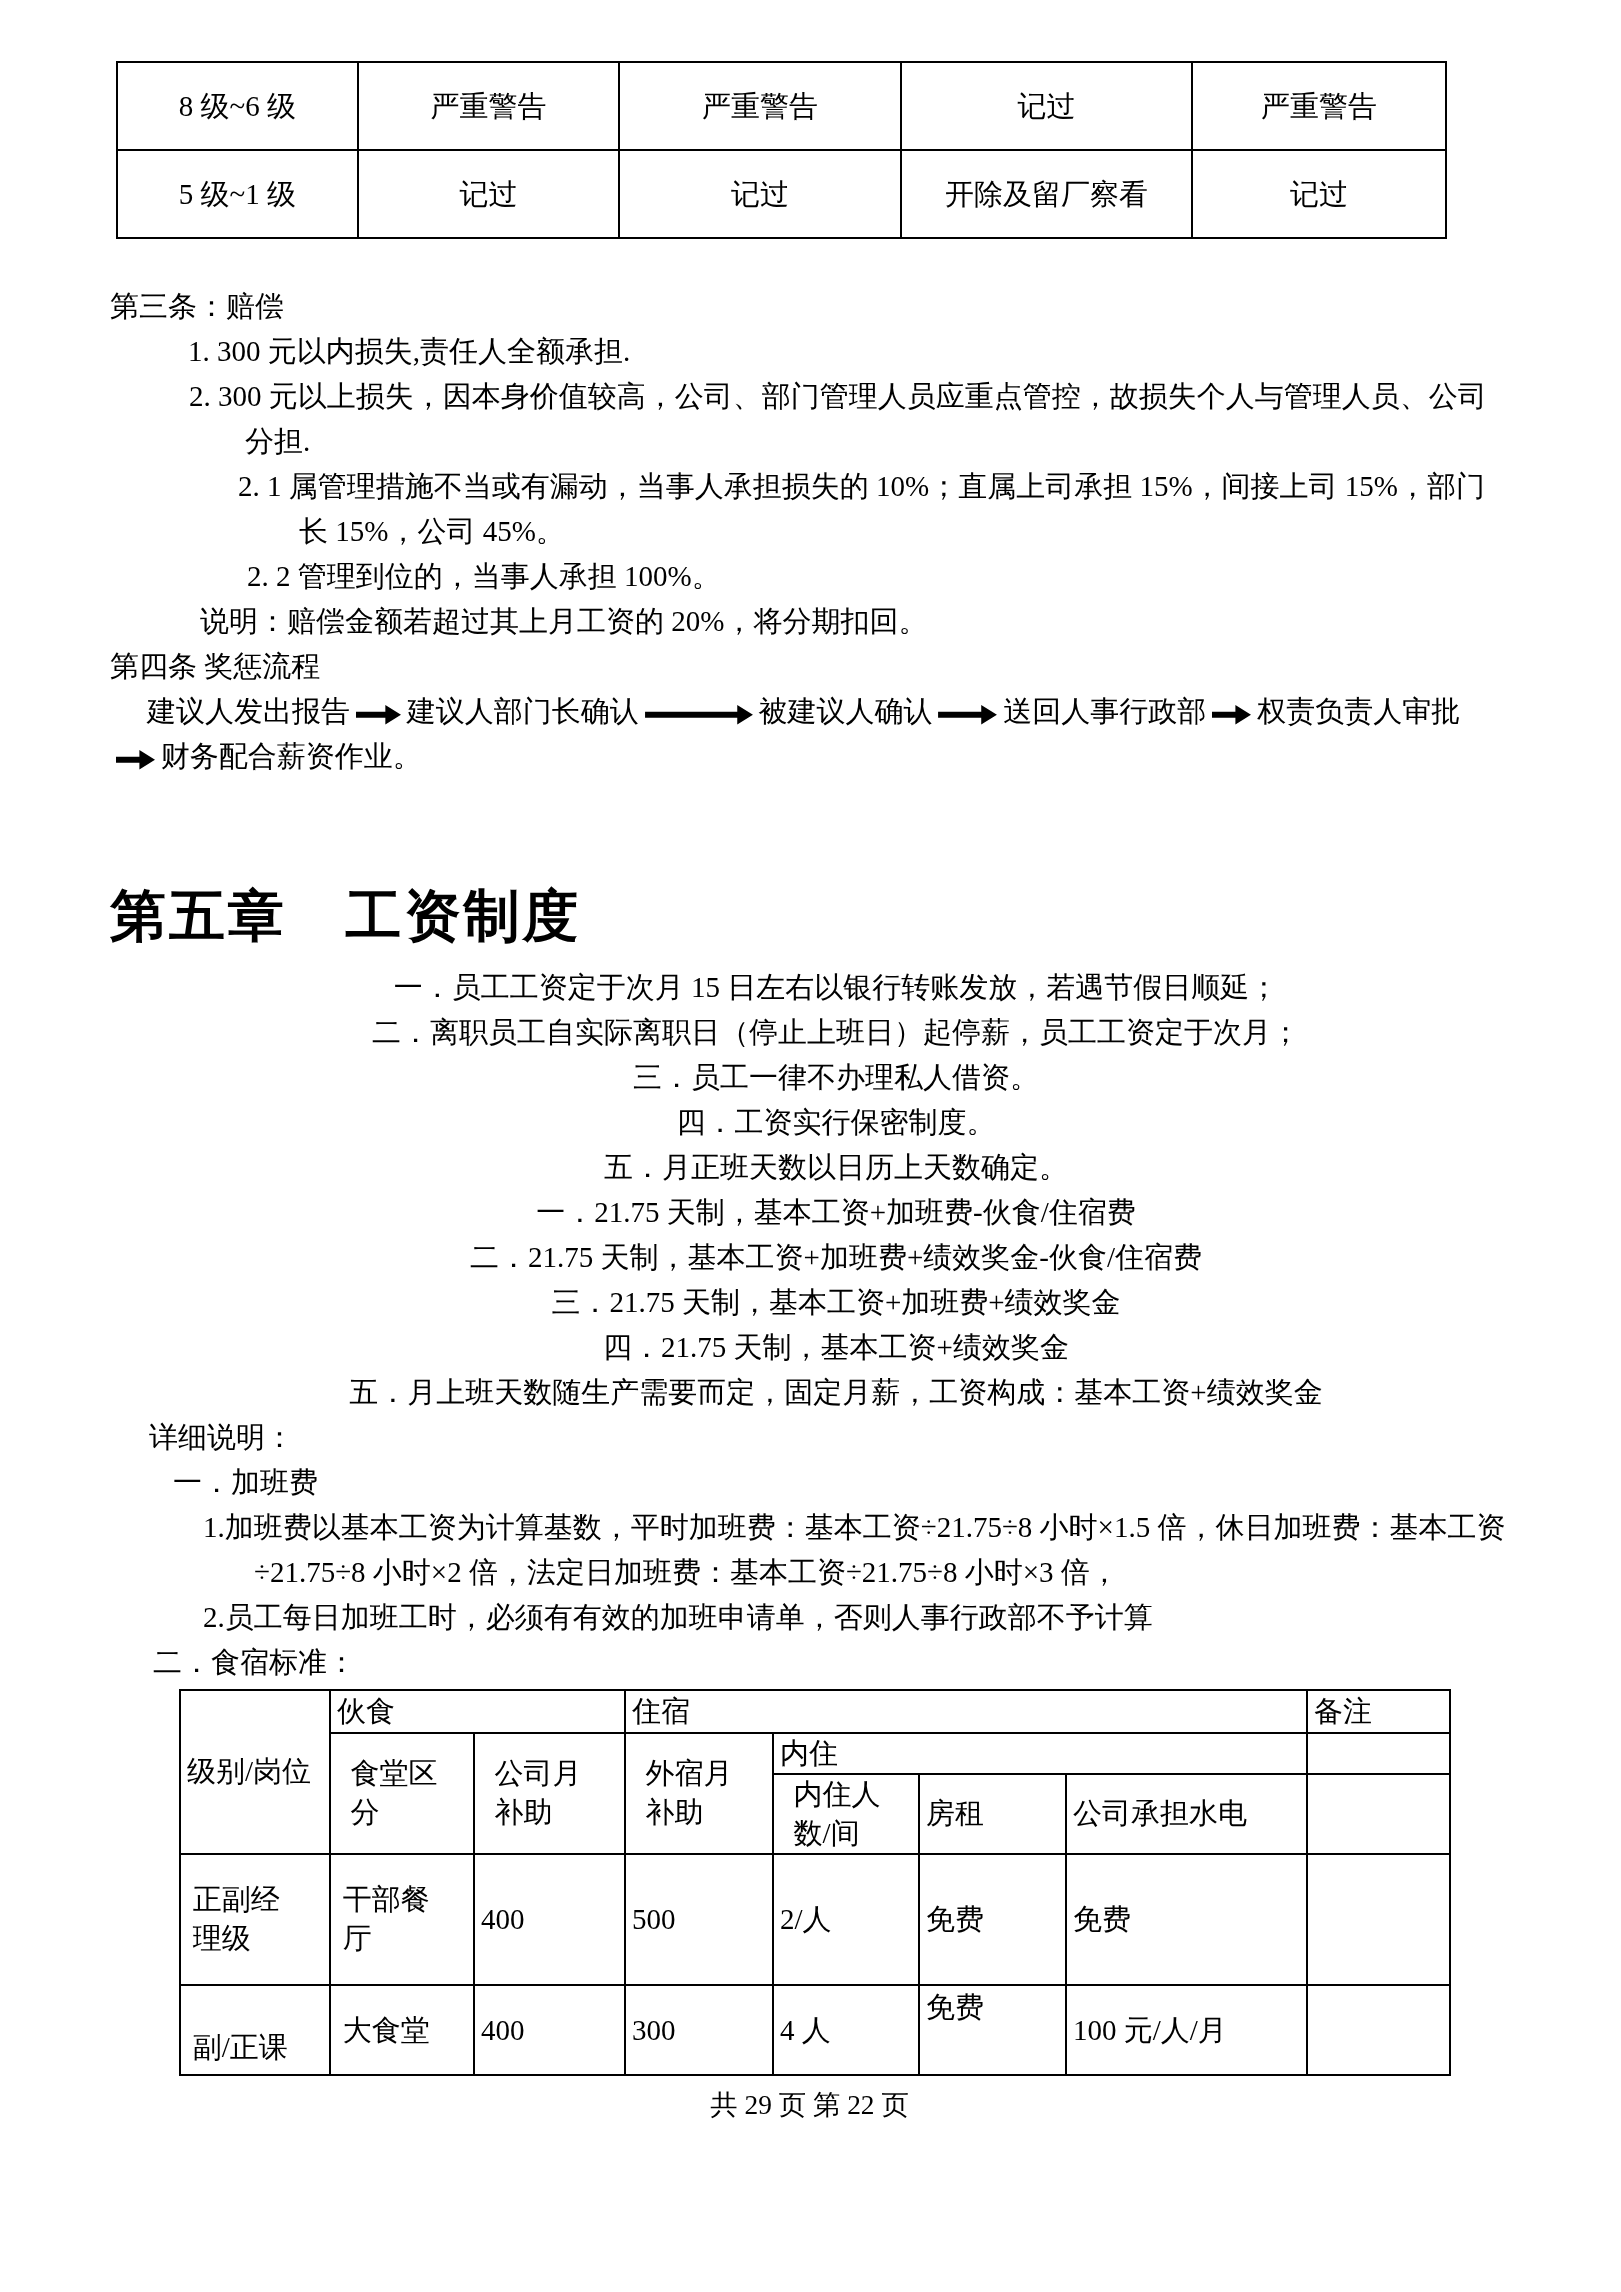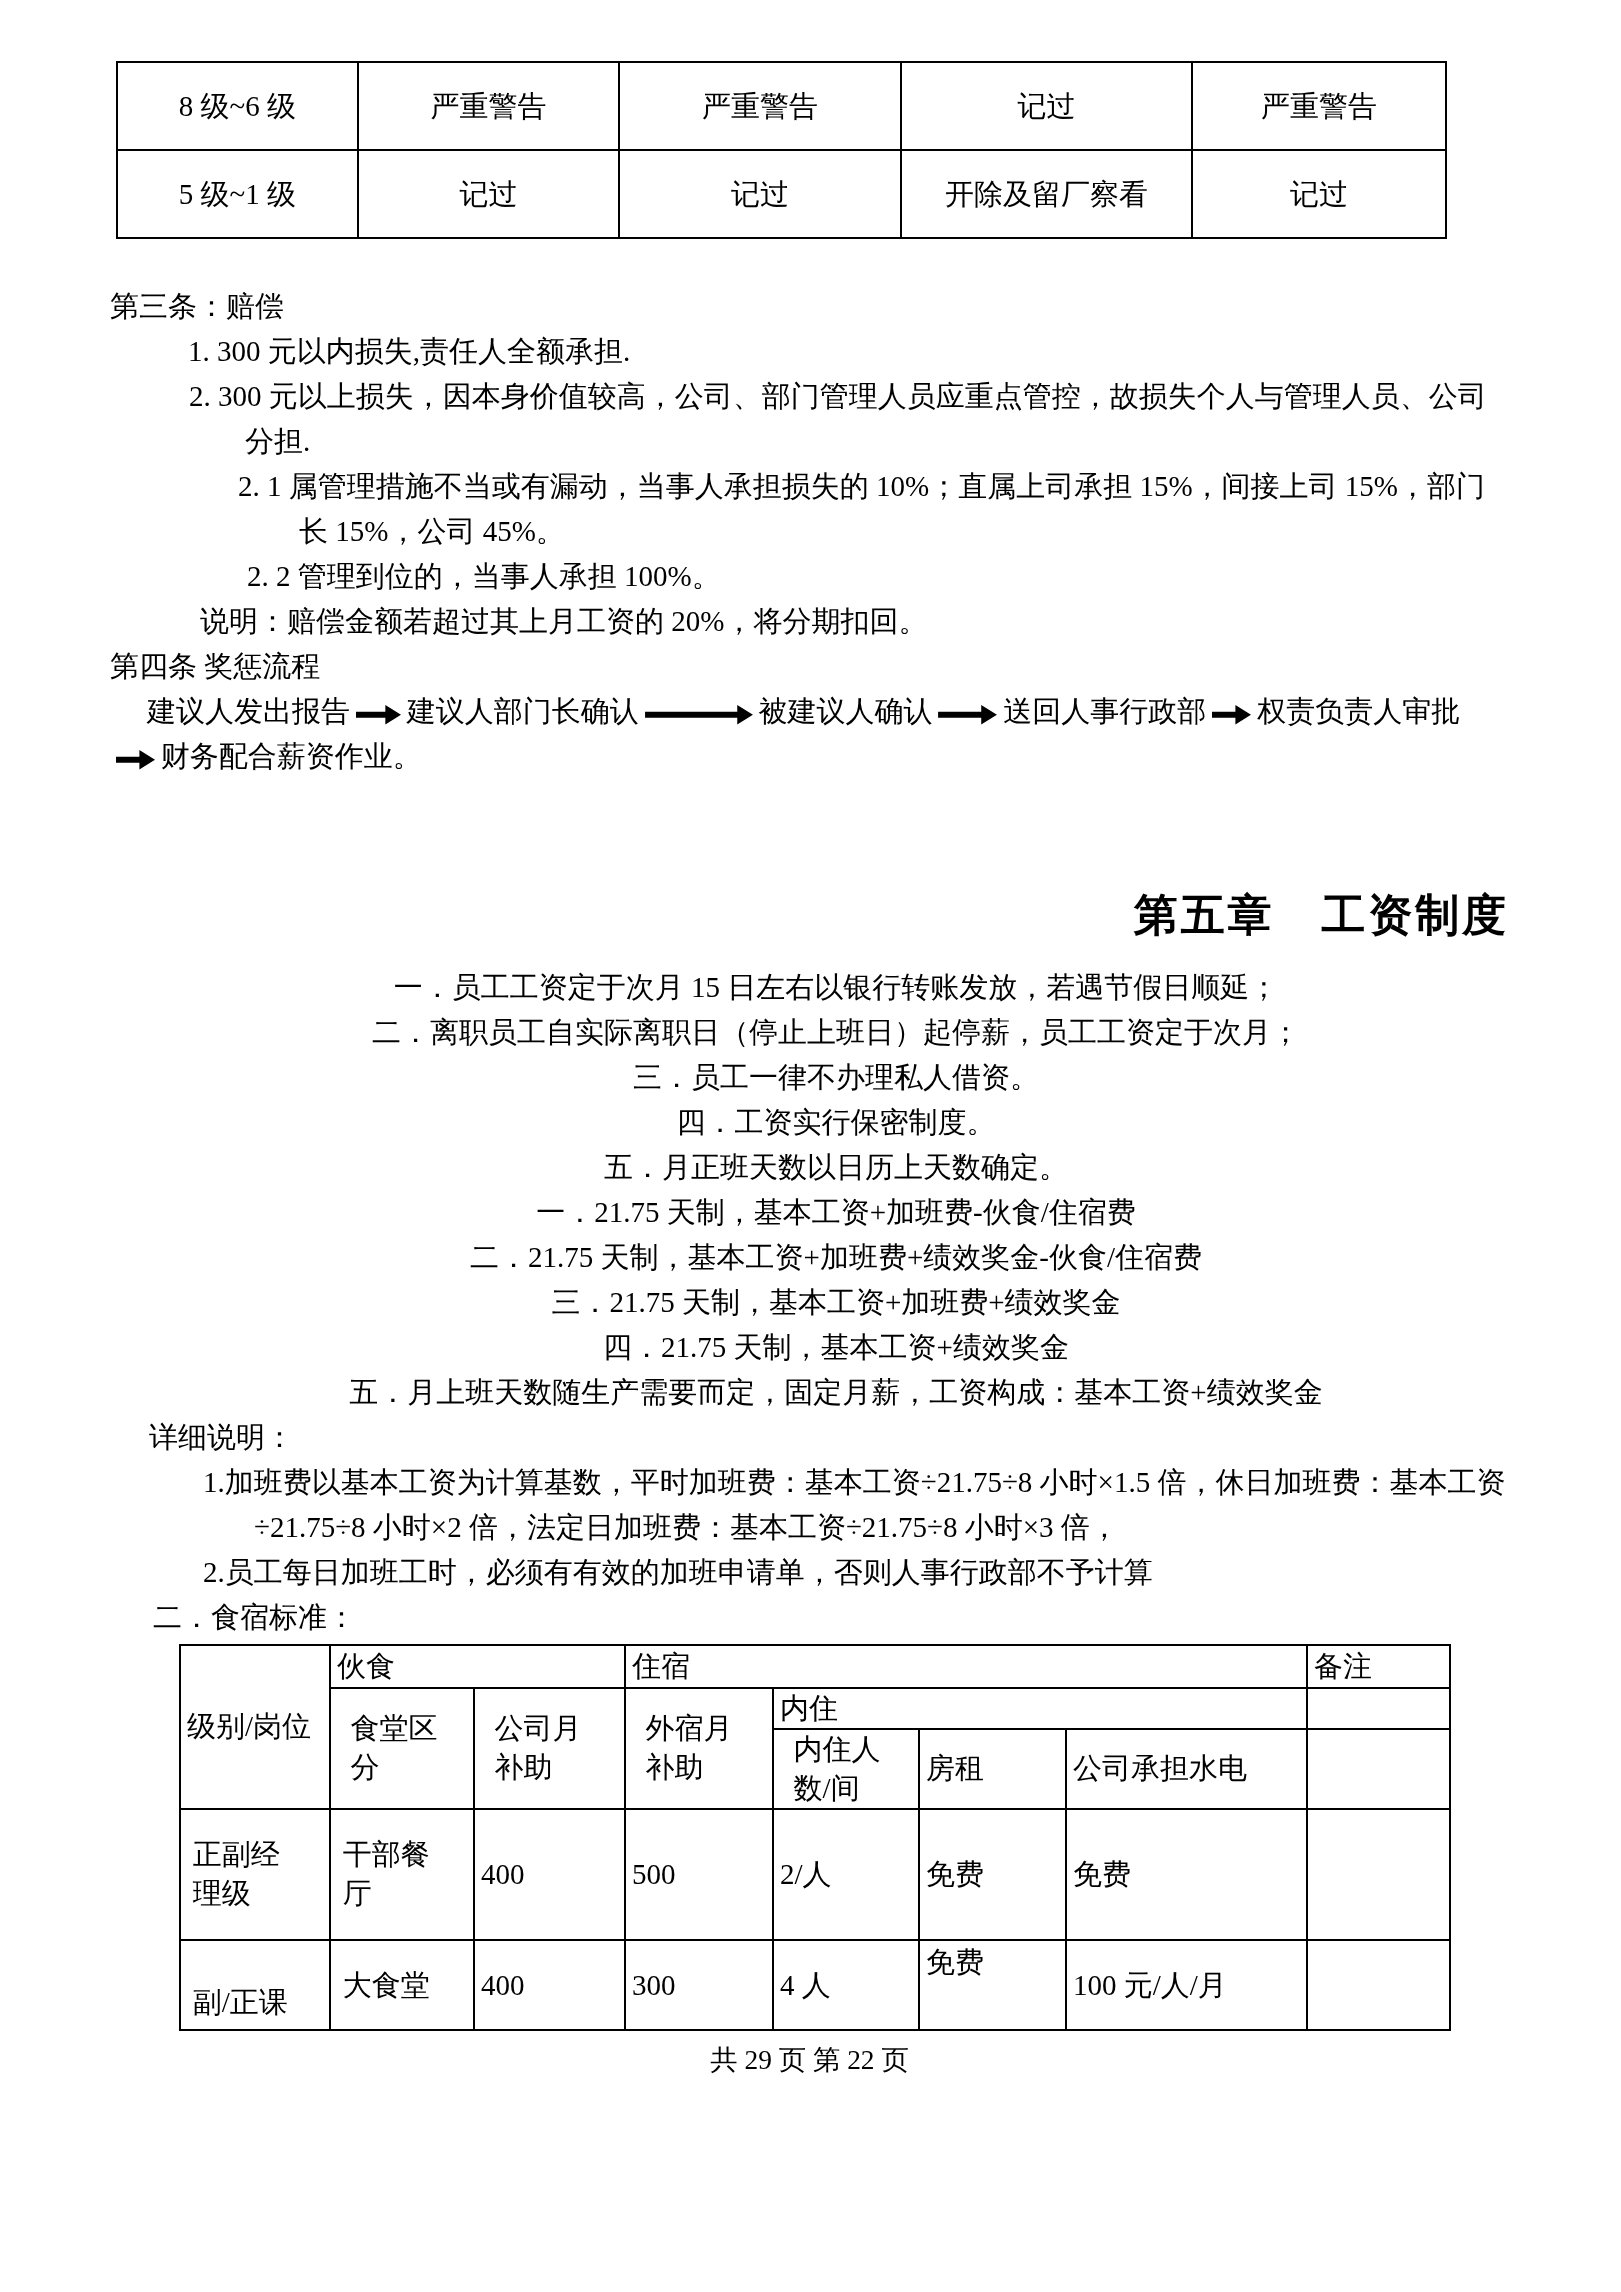--- a/index.html
+++ b/index.html
@@ -33,23 +33,23 @@
   .hang-2   { padding-left:135px; text-indent:-56px; }
   .hang-21  { padding-left:189px; text-indent:-61px; }
   .ind-140  { padding-left:137px; }
   .ind-92   { padding-left:90px; }
   .flow     { text-indent:37px; }
   .arr      { vertical-align:middle; margin:0 5.9px; fill:#000; }
 
   
   .chapter {
     margin:96px 0 7.8px;
-    text-align:right;
+    text-align:left;
     font-weight:700;
-    font-size:44px; line-height:82px;
+    font-size:56px; line-height:82px;
     letter-spacing:2.9px;
   }
 
   .ind-54 { padding-left:53px;text-align:center; }
   .ind-40 { padding-left:39px; }
   .ind-64 { padding-left:63px; }
   .hang-ot { padding-left:144px; text-indent:-51px; }
   .ind-95 { padding-left:93px; }
   .ind-44 { padding-left:43px; }
 
@@ -139,20 +139,21 @@
   <p class="ind-54">四．工资实行保密制度。</p>
   <p class="ind-54">五．月正班天数以日历上天数确定。</p>
 
   <p class="ind-54">一．21.75 天制，基本工资+加班费-伙食/住宿费</p>
   <p class="ind-54">二．21.75 天制，基本工资+加班费+绩效奖金-伙食/住宿费</p>
   <p class="ind-54">三．21.75 天制，基本工资+加班费+绩效奖金</p>
   <p class="ind-54">四．21.75 天制，基本工资+绩效奖金</p>
   <p class="ind-54">五．月上班天数随生产需要而定，固定月薪，工资构成：基本工资+绩效奖金</p>
 
   <p class="ind-40">详细说明：</p>
+  <p class="ind-64">一．加班费</p>
   <p class="hang-ot">1.加班费以基本工资为计算基数，平时加班费：基本工资÷21.75÷8 小时×1.5 倍，休日加班费：基本工资÷21.75÷8 小时×2 倍，法定日加班费：基本工资÷21.75÷8 小时×3 倍，</p>
   <p class="ind-95">2.员工每日加班工时，必须有有效的加班申请单，否则人事行政部不予计算</p>
   <p class="ind-44">二．食宿标准：</p>
 
   <table class="t-board">
     <colgroup>
         <col style="width:150px">
         <col style="width:144px">
         <col style="width:151px">
         <col style="width:148px">

